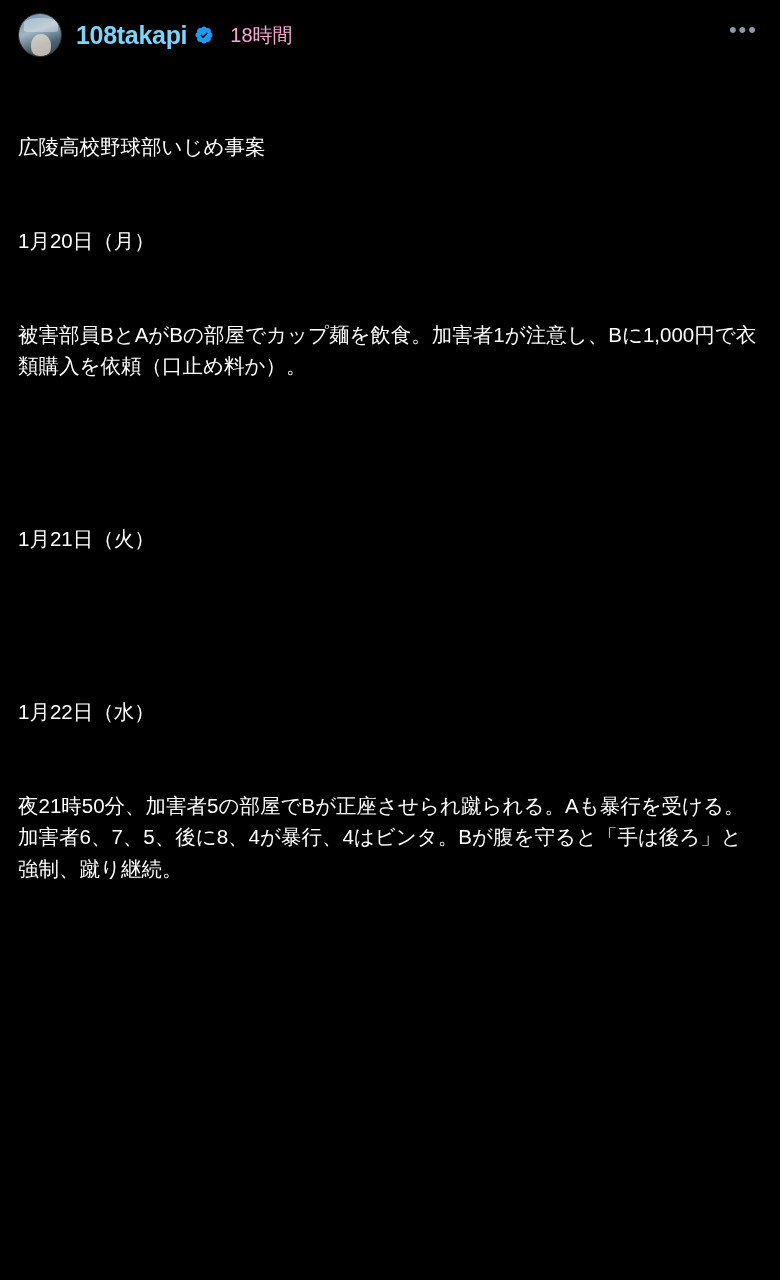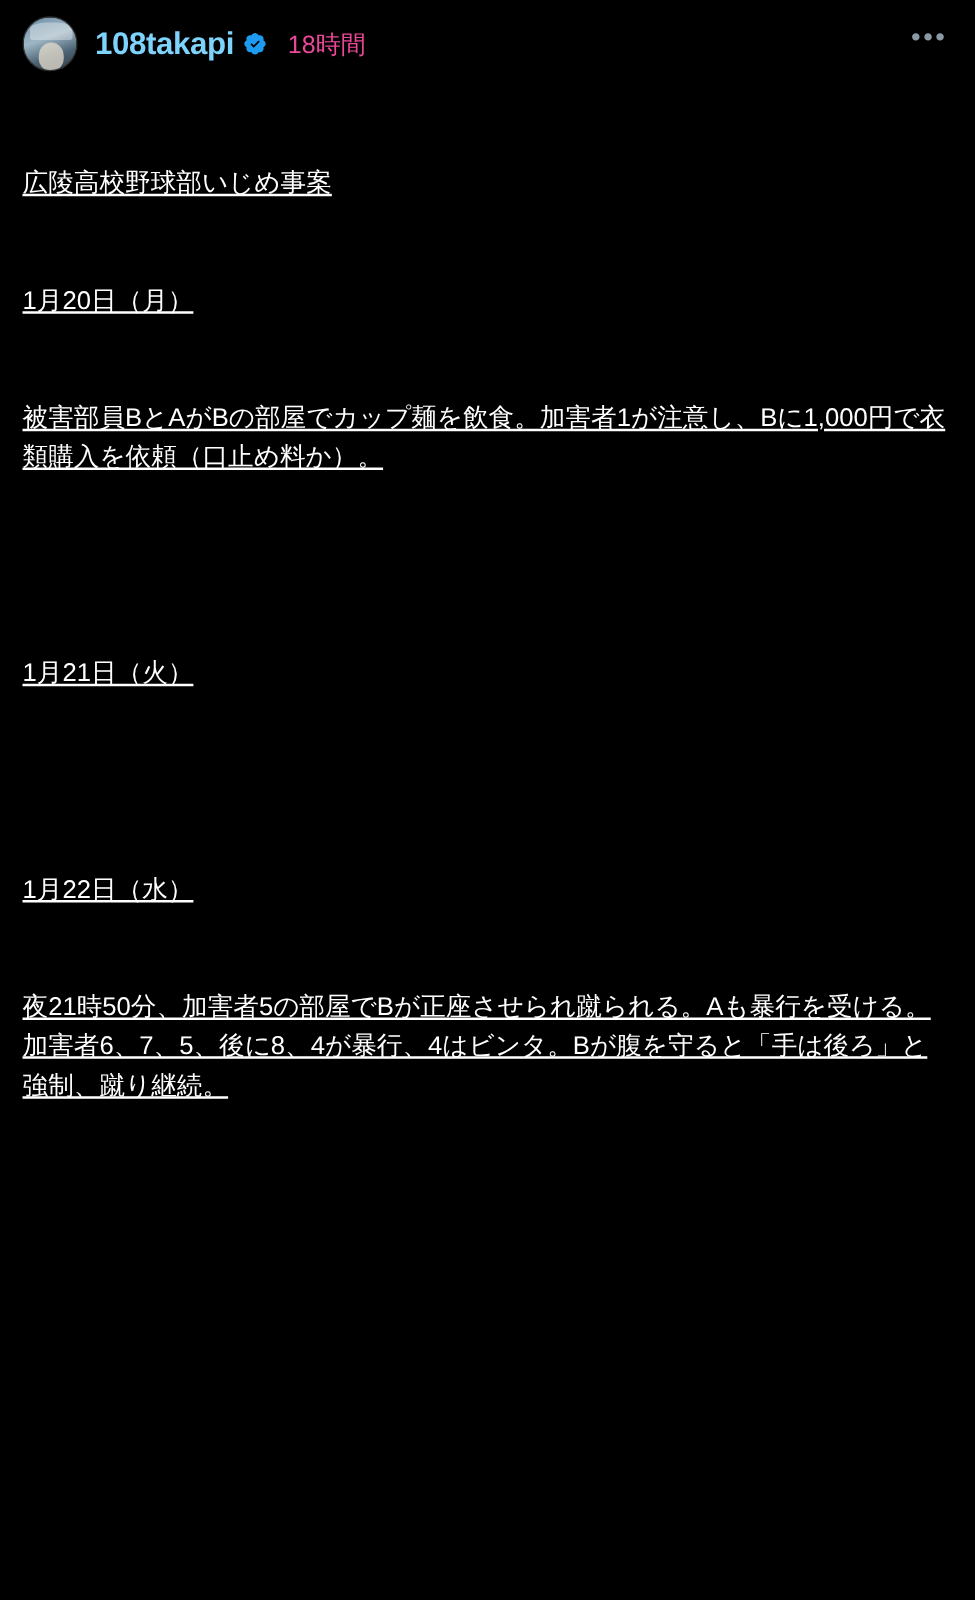--- a/index.html
+++ b/index.html
@@ -55,41 +55,41 @@
     letter-spacing: -0.3px;
     color: #7dd3fc;
   }
   .verified {
     margin-left: 7px;
     width: 20px; height: 20px;
     flex: 0 0 auto;
   }
   .timestamp {
     margin-left: 16px;
-    color: #ec4899;
+    color: #f9a8d4;
     font-size: 20px;
   }
   .more-btn {
     margin-left: auto;
     color: #8b98a5;
     font-size: 22px;
     letter-spacing: 2px;
     padding: 0 4px 10px 4px;
     line-height: 10px;
   }
   
   .body {
     padding: 6px 18px 0 18px;
     font-size: 20.5px;
     line-height: 1.53;
     color: #fff;
     white-space: pre-wrap;
     word-break: break-all;
   }
-  .para { margin: 0 0 0 0; text-decoration: underline; }
+  .para { margin: 0 0 0 0; }
   .spacer { height: 16px; }
 </style>
 </head>
 <body>
 
 <div class="post">
 
   <div class="header">
     <div class="avatar"></div>
     <div class="username">108takapi</div>

